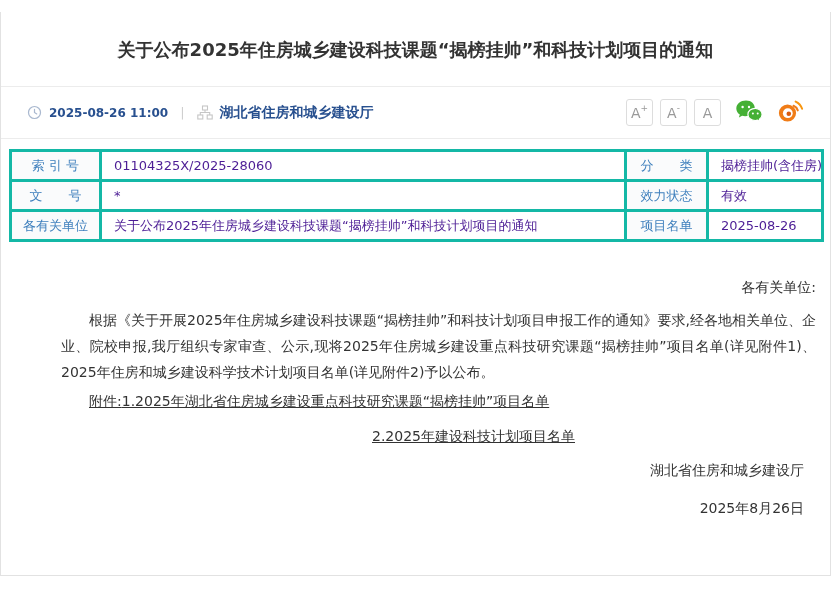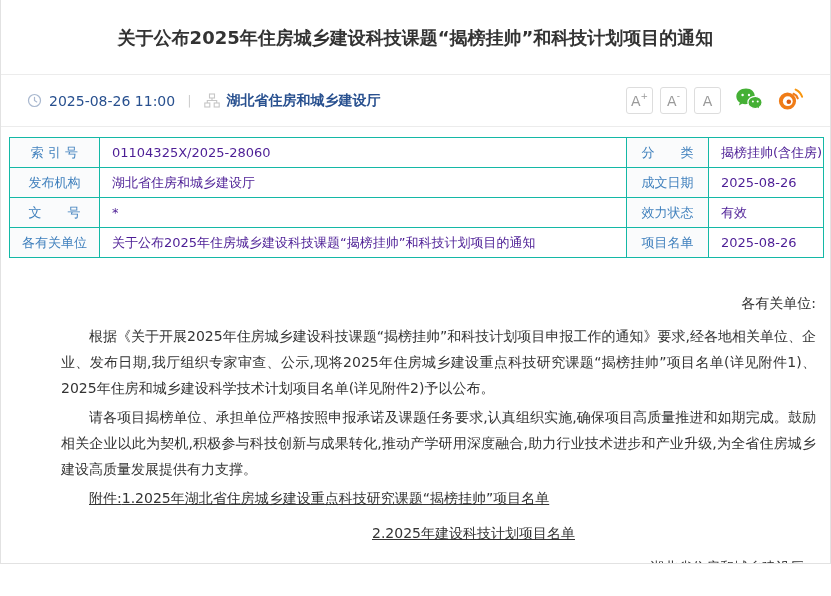--- a/index.html
+++ b/index.html
@@ -1,43 +1,43 @@
 <!DOCTYPE html>
 <html><head>
 <meta charset="utf-8">
 <style>
   * { box-sizing: border-box; }
   html,body { margin:0; padding:0; background:#fff; }
   body { font-family:"DejaVu Sans","Liberation Sans",sans-serif; }
   .page {
-    width:831px; height:564px; margin:0 auto; background:#fff;
+    width:831px; height:564px; margin:12px auto; background:#fff;
     border:1px solid #e2e2e2; border-top:none; overflow:hidden; position:relative;
   }
   
   .title-section { height:75px; padding:24px 40px 0; border-bottom:1px solid #ececec; }
   .doc-title { margin:0; text-align:center; font-size:18px; font-weight:bold; color:#333; line-height:1.5; }
   
   .meta-bar { height:52px; border-bottom:1px solid #ececec; display:flex; align-items:center; padding:0 26px; }
   .meta-left { display:flex; align-items:center; flex:1; min-width:0; }
   .meta-icon { display:inline-flex; align-items:center; margin-right:7px; }
-  .meta-time { color:#28508f; font-weight:normal; font-size:14px; }
+  .meta-time { color:#28508f; font-weight:bold; font-size:12px; }
   .meta-sep { color:#cfcfcf; font-size:13px; margin:0 12px; }
   .meta-source { color:#28508f; font-weight:bold; font-size:14px; text-decoration:none; cursor:pointer; }
   .meta-right { display:flex; align-items:center; }
   .font-btn {
     width:27px; height:27px; border:1px solid #ddd; border-radius:3px; background:#fff;
     color:#9a9a9a; font-size:14px; line-height:1; display:inline-flex; align-items:flex-start;
     justify-content:center; padding-top:6px; margin-left:7px; cursor:pointer;
     font-family:"DejaVu Sans","Liberation Sans",sans-serif;
   }
   .font-btn .mark { font-size:9px; margin-top:-2px; }
   .share-btn { background:none; border:none; padding:0; margin-left:14px; cursor:pointer; display:inline-flex; }
   
   .info-table { width:815px; margin:10px 8px 0; border-collapse:collapse; table-layout:fixed; font-size:13px; }
-  .info-table td { border:1px solid #14b8a6; height:30px; padding:0 12px; overflow:hidden; white-space:nowrap; }
+  .info-table td { border:3px solid #14b8a6; height:30px; padding:0 12px; overflow:hidden; white-space:nowrap; }
   .info-table td.cell-label { background:#fafbfc; color:#4080bd; text-align:center; padding:0 4px; }
   .info-table td.cell-value { color:#4c1d95; }
   
   .body-section { padding:32px 14px 0 60px; font-size:14px; color:#333; line-height:26px; }
   .salutation { margin:0 0 7px;text-align:right; }
   .para { margin:0 0 3px; text-indent:2em; text-align:justify; }
   .attachments { margin-top:2px;text-decoration:underline; }
   .attach-first { margin:0 0 9px; padding-left:2em; }
   .attach-item-2 { margin:0; padding-left:5em;text-align:center; }
   .signature { text-align:right; padding-right:12px; margin-top:8px; }
@@ -120,44 +120,37 @@
         <col style="width:115px">
       </colgroup>
     <tbody>
       <tr>
         <td class="cell-label">索 引 号</td>
         <td class="cell-value">01104325X/2025-28060</td>
         <td class="cell-label">分　　类</td>
         <td class="cell-value">揭榜挂帅(含住房)</td>
       </tr>
       <tr>
-        <td class="cell-label">发布机构</td>
-        <td class="cell-value">湖北省住房和城乡建设厅</td>
-        <td class="cell-label">成文日期</td>
-        <td class="cell-value">2025-08-26</td>
-      </tr>
-      <tr>
         <td class="cell-label">文　　号</td>
         <td class="cell-value">*</td>
         <td class="cell-label">效力状态</td>
         <td class="cell-value">有效</td>
       </tr>
       <tr>
         <td class="cell-label">各有关单位</td>
         <td class="cell-value">关于公布2025年住房城乡建设科技课题“揭榜挂帅”和科技计划项目的通知</td>
         <td class="cell-label">项目名单</td>
         <td class="cell-value">2025-08-26</td>
       </tr>
     </tbody>
   </table>
 
   <div class="body-section">
     <p class="salutation">各有关单位:</p>
-    <p class="para">根据《关于开展2025年住房城乡建设科技课题“揭榜挂帅”和科技计划项目申报工作的通知》要求,经各地相关单位、企业、发布日期,我厅组织专家审查、公示,现将2025年住房城乡建设重点科技研究课题“揭榜挂帅”项目名单(详见附件1)、2025年住房和城乡建设科学技术计划项目名单(详见附件2)予以公布。</p>
-    <p class="para">请各项目揭榜单位、承担单位严格按照申报承诺及课题任务要求,认真组织实施,确保项目高质量推进和如期完成。鼓励相关企业以此为契机,积极参与科技创新与成果转化,推动产学研用深度融合,助力行业技术进步和产业升级,为全省住房城乡建设高质量发展提供有力支撑。</p>
+    <p class="para">根据《关于开展2025年住房城乡建设科技课题“揭榜挂帅”和科技计划项目申报工作的通知》要求,经各地相关单位、企业、院校申报,我厅组织专家审查、公示,现将2025年住房城乡建设重点科技研究课题“揭榜挂帅”项目名单(详见附件1)、2025年住房和城乡建设科学技术计划项目名单(详见附件2)予以公布。</p>
     <div class="attachments">
       <p class="attach-first"><span>附件:</span><span>1.2025年湖北省住房城乡建设重点科技研究课题“揭榜挂帅”项目名单</span></p>
       <p class="attach-item-2">2.2025年建设科技计划项目名单</p>
     </div>
     <div class="signature">
       <p class="sig-org">湖北省住房和城乡建设厅</p>
       <p class="sig-date">2025年8月26日</p>
     </div>
   </div>
 

